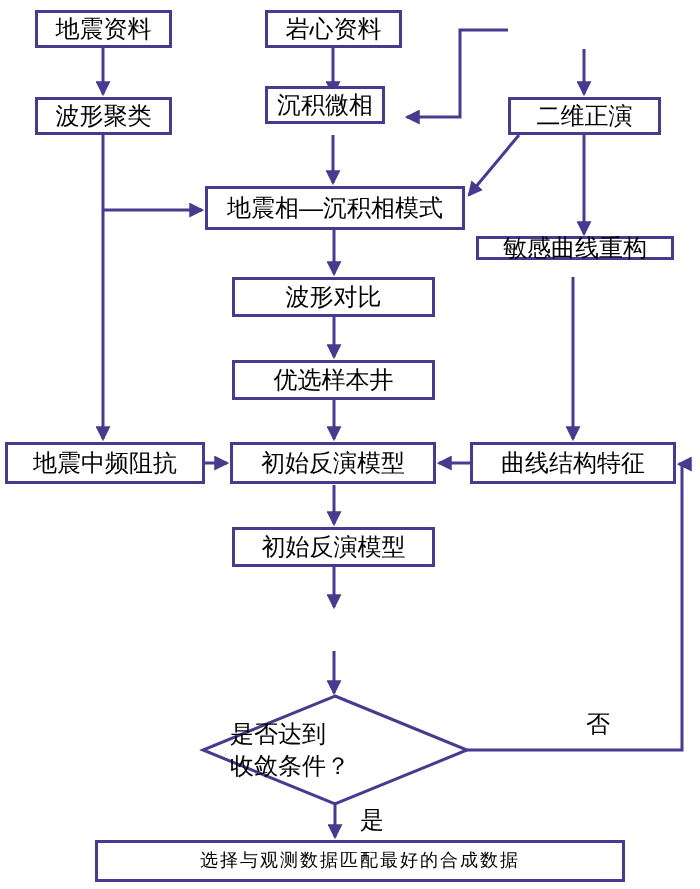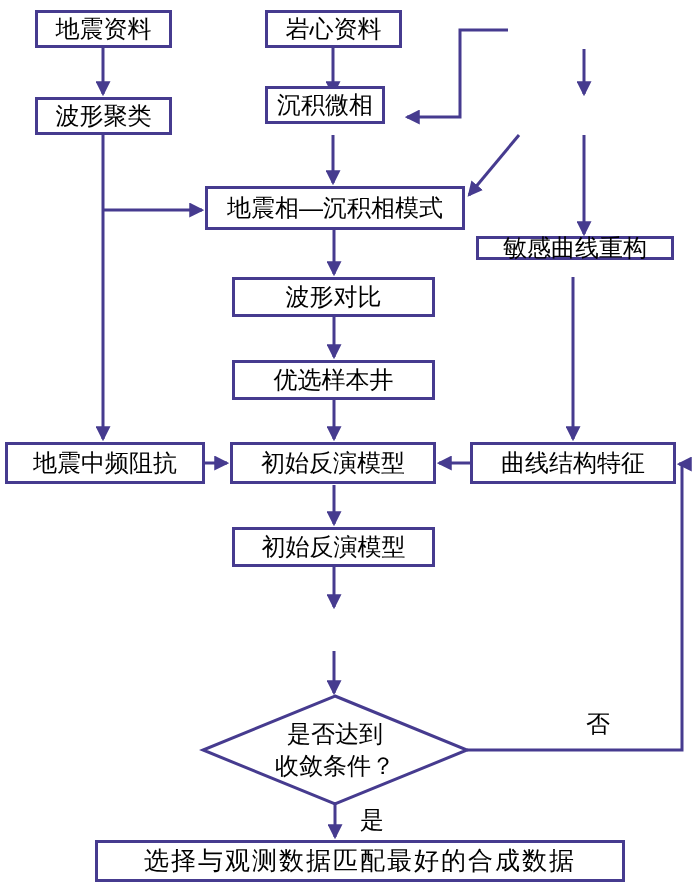--- a/index.html
+++ b/index.html
@@ -15,23 +15,23 @@
   .arrowhead { fill:var(--line,#463b8f); }
   .diamond { fill:#ffffff; stroke:var(--line,#463b8f); stroke-width:3; }
   .node {
     position:absolute; z-index:2;
     display:flex; align-items:center; justify-content:center;
     border:3px solid var(--line,#463b8f);
     background:#ffffff;
     color:var(--text,#000000);
     font-size:24px; line-height:1.1; text-align:center; white-space:nowrap;
   }
-  .node.wide { font-size:25px; letter-spacing:2px; }
+  .node.wide { font-size:18px; letter-spacing:2px; }
   .decision-label {
-    position:absolute; z-index:2; text-align:center;
+    position:absolute; z-index:2; text-align:left;
     color:var(--text,#000000); font-size:24px; line-height:32px;
   }
   .decision-label span { display:block; }
   .branch-label {
     position:absolute; z-index:2;
     color:var(--text,#000000); font-size:24px; line-height:1;
   }
 </style>
 </head>
 <body>
@@ -65,20 +65,21 @@
     <path class="edge" marker-end="url(#arrow)" d="M467,750 L682,750 L682,464 L679,464"></path>
     <path class="edge" marker-end="url(#arrow)" d="M335,804 L335,837"></path>
     <polygon class="diamond" points="335,696 467,750 335,804 203,750"></polygon>
   </svg>
 
   <div class="node" style="left:35px;top:10px;width:137px;height:38px">地震资料</div>
   <div class="node" style="left:265px;top:10px;width:137px;height:38px">岩心资料</div>
 
   <div class="node" style="left:35px;top:97px;width:137px;height:38px">波形聚类</div>
   <div class="node" style="left:265px;top:86px;width:120px;height:38px">沉积微相</div>
+  <div class="node" style="left:508px;top:97px;width:153px;height:38px">二维正演</div>
 
   <div class="node" style="left:205px;top:186px;width:260px;height:44px">地震相—沉积相模式</div>
   <div class="node" style="left:476px;top:236px;width:198px;height:24px">敏感曲线重构</div>
 
   <div class="node" style="left:232px;top:277px;width:203px;height:40px">波形对比</div>
   <div class="node" style="left:232px;top:360px;width:203px;height:40px">优选样本井</div>
 
   <div class="node" style="left:5px;top:442px;width:200px;height:42px">地震中频阻抗</div>
   <div class="node" style="left:230px;top:442px;width:206px;height:42px">初始反演模型</div>
   <div class="node" style="left:470px;top:442px;width:206px;height:42px">曲线结构特征</div>

